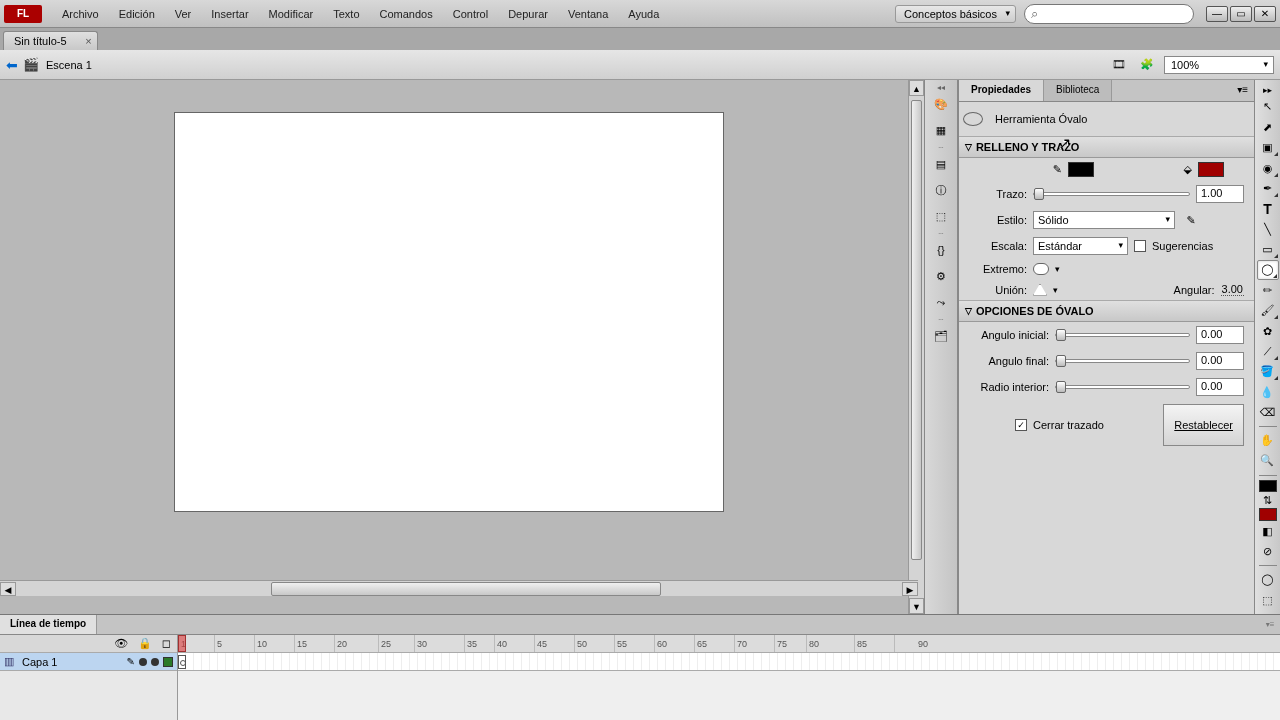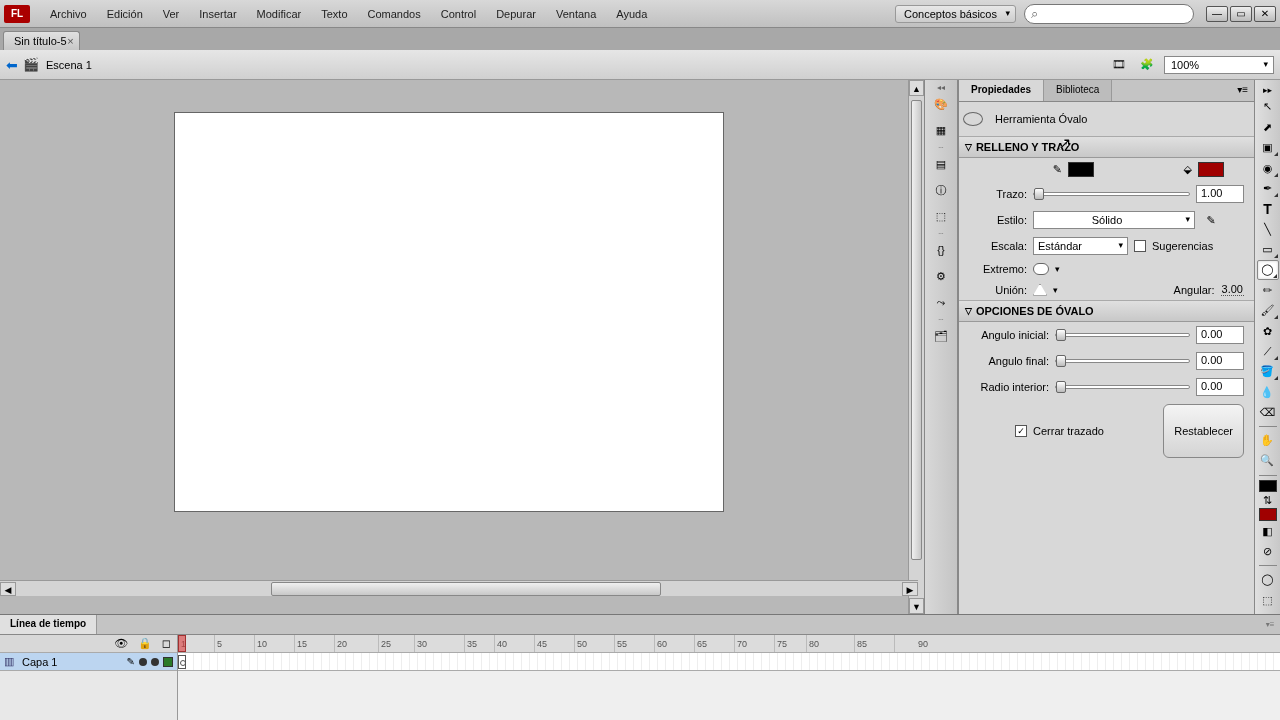--- a/index.html
+++ b/index.html
@@ -1,32 +1,32 @@
 <!DOCTYPE html>
 <html><head>
 <meta charset="utf-8">
 <style>
 * { margin: 0; padding: 0; box-sizing: border-box; font-family: "Segoe UI", Tahoma, sans-serif; font-size: 11px; }
 body { background: #b8b8b8; width: 1280px; height: 720px; overflow: hidden; user-select: none; }
 
 
 .menubar { display: flex; align-items: center; height: 28px; background: linear-gradient(#d8d8d8,#c0c0c0); border-bottom: 1px solid #888; padding: 0 4px; }
-.fl-logo { width: 26px; height: 18px; background: #a00; color: #fff; font-weight: bold; font-size: 10px; display: flex; align-items: center; justify-content: center; margin-right: 10px; border-radius: 2px; }
+.fl-logo { width: 38px; height: 18px; background: #a00; color: #fff; font-weight: bold; font-size: 10px; display: flex; align-items: center; justify-content: center; margin-right: 10px; border-radius: 2px; }
 .menubar .item { padding: 0 10px; color: #222; cursor: default; }
 .menubar .spacer { flex: 1; }
 .workspace-sel { padding: 2px 18px 2px 8px; background: linear-gradient(#e8e8e8,#ccc); border: 1px solid #999; border-radius: 3px; position: relative; }
 .workspace-sel::after { content: "▾"; position: absolute; right: 5px; top: 2px; font-size: 9px; }
 .search-box { margin: 0 8px; width: 170px; height: 20px; border: 1px solid #777; border-radius: 10px; background: #fff; padding: 0 6px 0 22px; position: relative; }
 .search-box::before { content: "⌕"; position: absolute; left: 6px; top: 1px; font-size: 13px; color: #666; }
 .win-btns { display: flex; gap: 2px; margin-left: 4px; }
 .win-btn { width: 22px; height: 16px; border: 1px solid #555; background: linear-gradient(#eee,#bbb); border-radius: 2px; display: flex; align-items: center; justify-content: center; font-size: 10px; cursor: pointer; }
 
 
 .doc-tabs { height: 22px; background: #a8a8a8; display: flex; align-items: flex-end; padding-left: 3px; position: relative; }
-.doc-tab { background: linear-gradient(#e0e0e0,#c8c8c8); border: 1px solid #888; border-bottom: none; border-radius: 3px 3px 0 0; padding: 3px 12px 3px 10px; position: relative; font-size: 11px; }
+.doc-tab { background: linear-gradient(#e0e0e0,#c8c8c8); border: 1px solid #888; border-bottom: none; border-radius: 3px 3px 0 0; padding: 3px 30px 3px 10px; position: relative; font-size: 11px; }
 .doc-tab .close { position: absolute; right: 5px; top: 3px; font-size: 11px; color: #555; }
 .doc-tabs::before { content: "«"; position: absolute; left: -100px; }
 
 
 .scene-bar { height: 30px; background: linear-gradient(#e6e6e6,#d0d0d0); border-bottom: 1px solid #999; display: flex; align-items: center; padding: 0 6px; gap: 6px; }
 .scene-bar .arrow { color: #06c; font-size: 14px; }
 .scene-icon { font-size: 13px; }
 .scene-name { font-weight: normal; }
 .scene-bar .flex { flex: 1; }
 .scene-toolbtn { width: 22px; height: 22px; display: flex; align-items: center; justify-content: center; }
@@ -66,30 +66,30 @@
 .prow { display: flex; align-items: center; padding: 4px 10px; gap: 6px; }
 .prow label { text-align: right; min-width: 58px; }
 .swatch { width: 26px; height: 15px; border: 1px solid #333; }
 .swatch.black { background: #000; }
 .swatch.red { background: #a00000; }
 .slider { flex: 1; height: 4px; background: #fff; border: 1px solid #888; border-radius: 2px; position: relative; }
 .slider .knob { position: absolute; left: 0; top: -5px; width: 10px; height: 12px; background: linear-gradient(#fff,#bbb); border: 1px solid #666; border-radius: 2px; }
 .numbox { width: 48px; height: 18px; border: 1px solid #888; background: #fff; padding: 1px 4px; text-align: left; }
 .combo { border: 1px solid #888; background: #fff; padding: 2px 18px 2px 4px; position: relative; }
 .combo::after { content: "▾"; position: absolute; right: 4px; top: 2px; font-size: 9px; }
-.combo.w150 { width: 162px; text-align: center; }
+.combo.w150 { width: 142px; }
 .combo.w95 { width: 95px; }
 .pencil-btn { width: 20px; height: 18px; display: flex; align-items: center; justify-content: center; }
 .chk { width: 12px; height: 12px; border: 1px solid #555; background: #fff; display: inline-flex; align-items: center; justify-content: center; font-size: 9px; }
 .chk.checked::before { content: "✓"; }
 .cap-icon { width: 16px; height: 12px; border: 1px solid #666; border-radius: 6px; background: #fff; }
 .join-icon { width: 14px; height: 12px; background: #fff; border: 1px solid #666; clip-path: polygon(50% 0, 100% 100%, 0 100%); }
 .dd-arrow { font-size: 9px; }
 .underlined { color: #000; border-bottom: 1px dotted #555; padding: 0 1px; }
-.restore-btn { border: 1px solid #888; background: linear-gradient(#f4f4f4,#d4d4d4); padding: 20px 10px; border-radius: 6px; }
+.restore-btn { border: 1px solid #888; background: linear-gradient(#f4f4f4,#d4d4d4); padding: 14px 10px; border-radius: 0; text-decoration: underline; }
 
 
 .toolbar { width: 26px; background: linear-gradient(90deg,#e0e0e0,#c8c8c8); border-left: 1px solid #888; display: flex; flex-direction: column; align-items: center; padding: 4px 0; gap: 1px; }
 .tbtn { width: 22px; height: 22px; display: flex; align-items: center; justify-content: center; border-radius: 2px; position: relative; }
 .tbtn.selected { background: #fff; border: 1px solid #888; box-shadow: inset 0 0 3px rgba(0,0,0,.2); }
 .tbtn .corner { position: absolute; right: 1px; bottom: 1px; width: 0; height: 0; border-left: 4px solid transparent; border-bottom: 4px solid #333; }
 .color-sw { width: 18px; height: 14px; border: 1px solid #333; }
 .color-sw.black { background: #000; }
 .color-sw.red { background: #a00000; }
 .tsep { width: 18px; height: 1px; background: #888; margin: 3px 0; }

